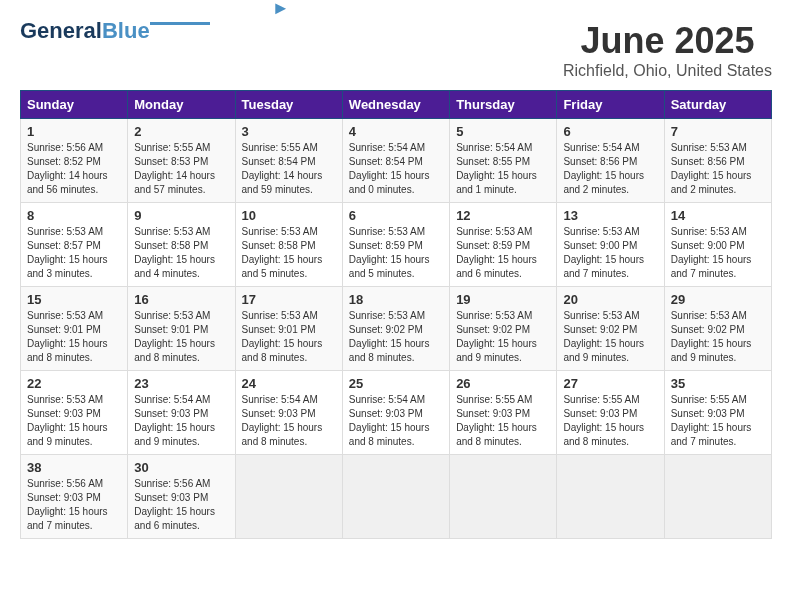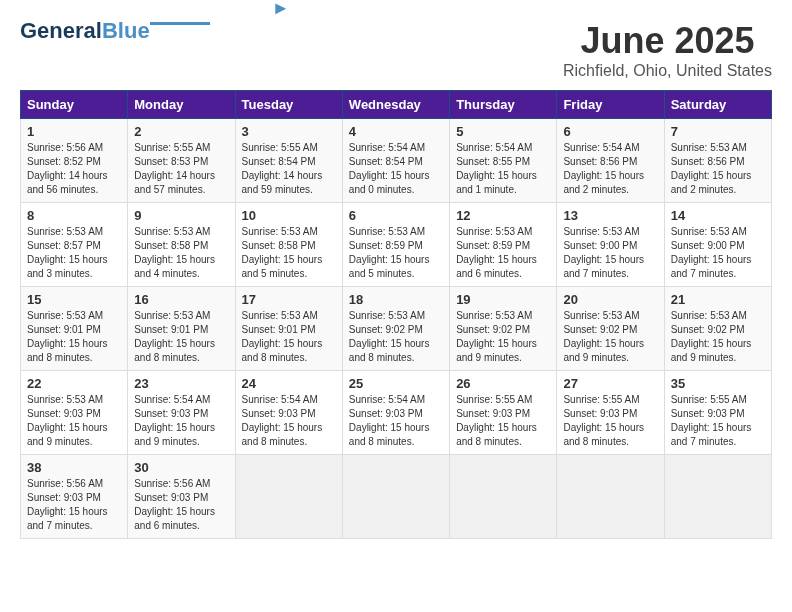--- a/index.html
+++ b/index.html
@@ -201,21 +201,21 @@
       </td>
         <td>
         <span class="day-num">19</span>
         <span class="cell-text">Sunrise: 5:53 AM<br>Sunset: 9:02 PM<br>Daylight: 15 hours and 9 minutes.</span>
       </td>
         <td>
         <span class="day-num">20</span>
         <span class="cell-text">Sunrise: 5:53 AM<br>Sunset: 9:02 PM<br>Daylight: 15 hours and 9 minutes.</span>
       </td>
         <td>
-        <span class="day-num">21</span>
+        <span class="day-num">29</span>
         <span class="cell-text">Sunrise: 5:53 AM<br>Sunset: 9:02 PM<br>Daylight: 15 hours and 9 minutes.</span>
       </td>
       </tr>
       <tr>
         <td>
         <span class="day-num">22</span>
         <span class="cell-text">Sunrise: 5:53 AM<br>Sunset: 9:03 PM<br>Daylight: 15 hours and 9 minutes.</span>
       </td>
         <td>
         <span class="day-num">23</span>

